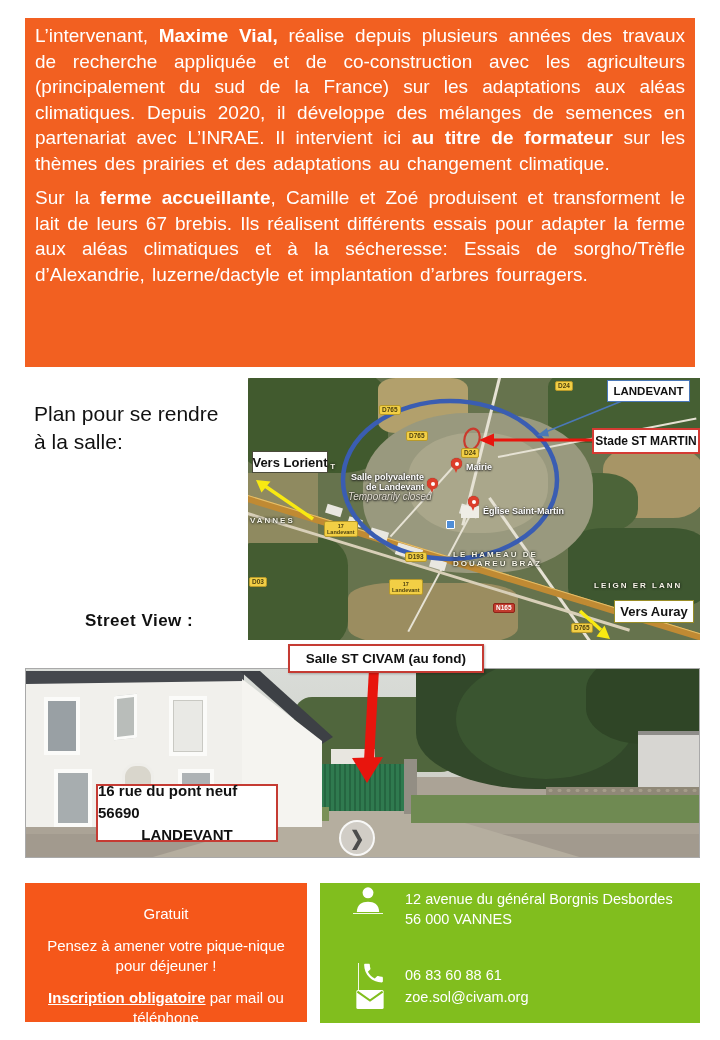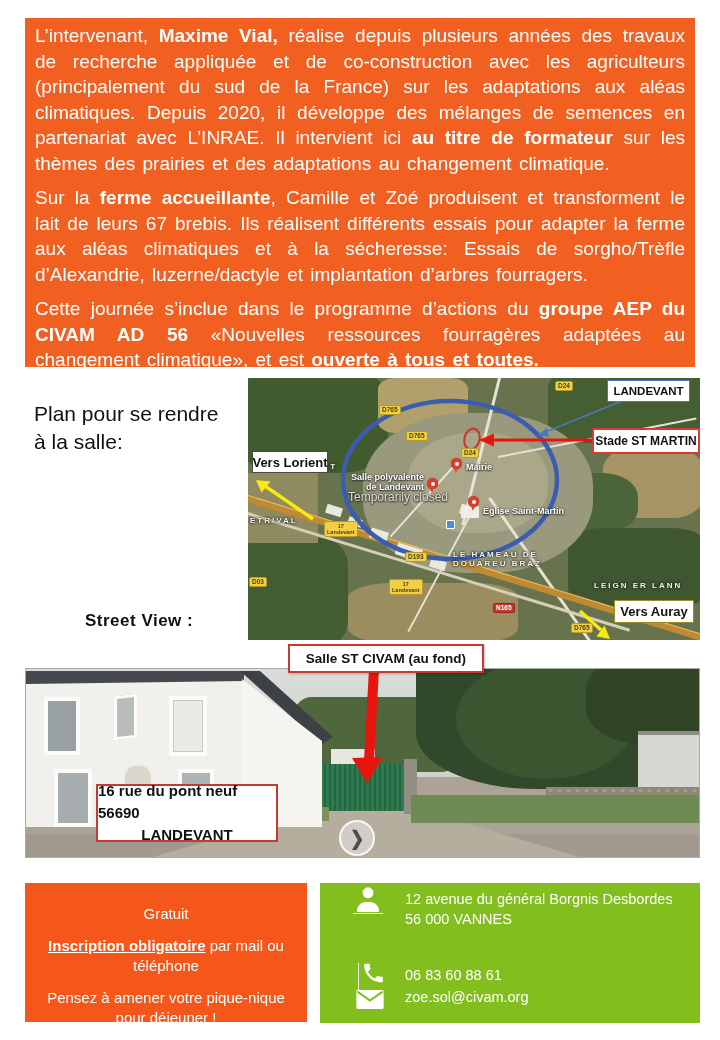--- a/index.html
+++ b/index.html
@@ -19,21 +19,21 @@
   
   .map{left:248px;top:378px;width:452px;height:262px;background:#66734d;overflow:hidden;}
   .map .patch{position:absolute;}
   .town-tex{background-image:radial-gradient(#cfccba 0.8px,transparent 1.4px);background-size:7px 6px;}
   .road{position:absolute;background:#e6e2d4;}
   .indu{position:absolute;background:#e9e7e0;transform:rotate(17deg);}
   .map-label{position:absolute;color:#f6f3e6;font-weight:bold;letter-spacing:2px;
              font-size:8px;text-shadow:0 0 2px #1c241a,0 0 3px #1c241a;white-space:nowrap;}
   .poi-label{position:absolute;color:#fff;font-weight:bold;font-size:9px;
              text-shadow:0 0 2px #222,0 1px 2px #222;white-space:nowrap;}
-  .poi-sub{font-weight:normal;font-size:12px;color:#e3ded2;}
+  .poi-sub{font-weight:normal;font-size:10px;color:#e3ded2;font-style:italic;}
   .pin{position:absolute;width:11px;height:11px;background:#dd3e2b;border-radius:50%;
        box-shadow:0 0 1px #7a1a10;}
   .pin::before{content:"";position:absolute;left:3.5px;top:3.5px;width:4px;height:4px;
        background:#fff;border-radius:50%;}
   .pin::after{content:"";position:absolute;left:3px;top:10px;border:2.5px solid transparent;
        border-top:5px solid #dd3e2b;}
   .rbadge{position:absolute;background:#f2cf45;color:#4e4210;border:1px solid #b89a2a;
           font-size:6.5px;font-weight:bold;line-height:8px;padding:0 2px;border-radius:2px;}
   .nbadge{position:absolute;background:#c23b2e;color:#fff;border:1px solid #8e2418;
           font-size:6.5px;font-weight:bold;line-height:8px;padding:0 2px;border-radius:2px;}
@@ -66,21 +66,20 @@
   .contact-box{left:320px;top:883px;width:380px;height:140px;background:#81BE1E;color:#fff;}
   .contact-box .txt{position:absolute;left:85px;font-size:14.5px;line-height:20px;white-space:nowrap;}
   .wline{position:absolute;background:rgba(255,255,255,.9);}
 </style>
 </head>
 <body>
 
 <div class="abs intro">
   <p><span>L’intervenant, </span><b>Maxime Vial,</b><span> réalise depuis plusieurs années des travaux de recherche appliquée et de co-construction avec les agriculteurs (principalement du sud de la France) sur les adaptations aux aléas climatiques. Depuis 2020, il développe des mélanges de semences en partenariat avec L’INRAE. Il intervient ici </span><b>au titre de formateur</b><span> sur les thèmes des prairies et des adaptations au changement climatique.</span></p>
   <p><span>Sur la </span><b>ferme accueillante</b><span>, Camille et Zoé produisent et transforment le lait de leurs 67 brebis. Ils réalisent différents essais pour adapter la ferme aux aléas climatiques et à la sécheresse: Essais de sorgho/Trèfle d’Alexandrie, luzerne/dactyle et implantation d’arbres fourragers.</span></p>
-  <p><span>Cette journée s’inclue dans le programme d’actions du </span><b>groupe AEP du CIVAM AD 56</b><span> «Nouvelles ressources fourragères adaptées au changement climatique», et est </span><b>ouverte à tous et toutes.</b></p>
 </div>
 
 <div class="abs plan-label">Plan pour se rendre à la salle:</div>
 
 <div class="abs map">
 
   <div class="patch" style="left:-10px;top:-10px;width:150px;height:105px;border-radius:30%;background:#415a2e;"></div>
   <div class="patch" style="left:130px;top:0;width:90px;height:55px;border-radius:20%;background:#b2a06c;"></div>
   <div class="patch" style="left:300px;top:-10px;width:160px;height:75px;border-radius:25%;background:#455f33;"></div>
   <div class="patch" style="left:355px;top:70px;width:100px;height:70px;border-radius:30%;background:#a79566;"></div>
@@ -135,21 +134,21 @@
   <div class="exit-badge" style="left:76px;top:143px;">
     <div>17</div>
     <div>Landevant</div>
   </div>
   <div class="exit-badge" style="left:141px;top:201px;">
     <div>17</div>
     <div>Landevant</div>
   </div>
 
   <span class="map-label" style="left:36px;top:84px;">KERHAUT</span>
-  <span class="map-label" style="left:2px;top:138px;">ETRIVAL</span>
+  <span class="map-label" style="left:2px;top:138px;">VANNES</span>
   <div class="map-label" style="left:205px;top:172px;">
     <div>LE HAMEAU DE</div>
     <div>DOUAREU BRAZ</div>
   </div>
   <span class="map-label" style="left:346px;top:203px;">LEIGN ER LANN</span>
 
   <div class="pin" style="left:203px;top:80px;"></div>
   <span class="poi-label" style="left:218px;top:84px;">Mairie</span>
   <div class="pin" style="left:179px;top:100px;"></div>
   <div class="poi-label" style="left:100px;top:94px;width:76px;text-align:right;line-height:10px;">
@@ -221,22 +220,22 @@
     <div>LANDEVANT</div>
   </div>
 
   <div class="ph sv-circle">
       <span>❯</span>
     </div>
 </div>
 
 <div class="abs free-box">
   <div class="ln">Gratuit</div>
+  <div class="ln">Pensez à amener votre pique-nique pour déjeuner !</div>
   <div class="ln"><b style="text-decoration: underline;">Inscription obligatoire</b><span> par mail ou téléphone</span></div>
-  <div class="ln">Pensez à amener votre pique-nique pour déjeuner !</div>
 </div>
 
 <div class="abs contact-box">
   <svg width="30" height="26" viewBox="0 0 24 21" style="position:absolute;left:33px;top:3px;">
     <circle cx="12" cy="5.5" r="4.4" fill="#fff"></circle>
     <path d="M3 21 c0,-6 4.2,-8.3 9,-8.3 s9,2.3 9,8.3 z" fill="#fff"></path>
   </svg>
   <div class="wline" style="left:33px;top:30px;width:30px;height:1px;"></div>
   <div class="txt" style="top:6px;">
     <div>12 avenue du général Borgnis Desbordes</div>

